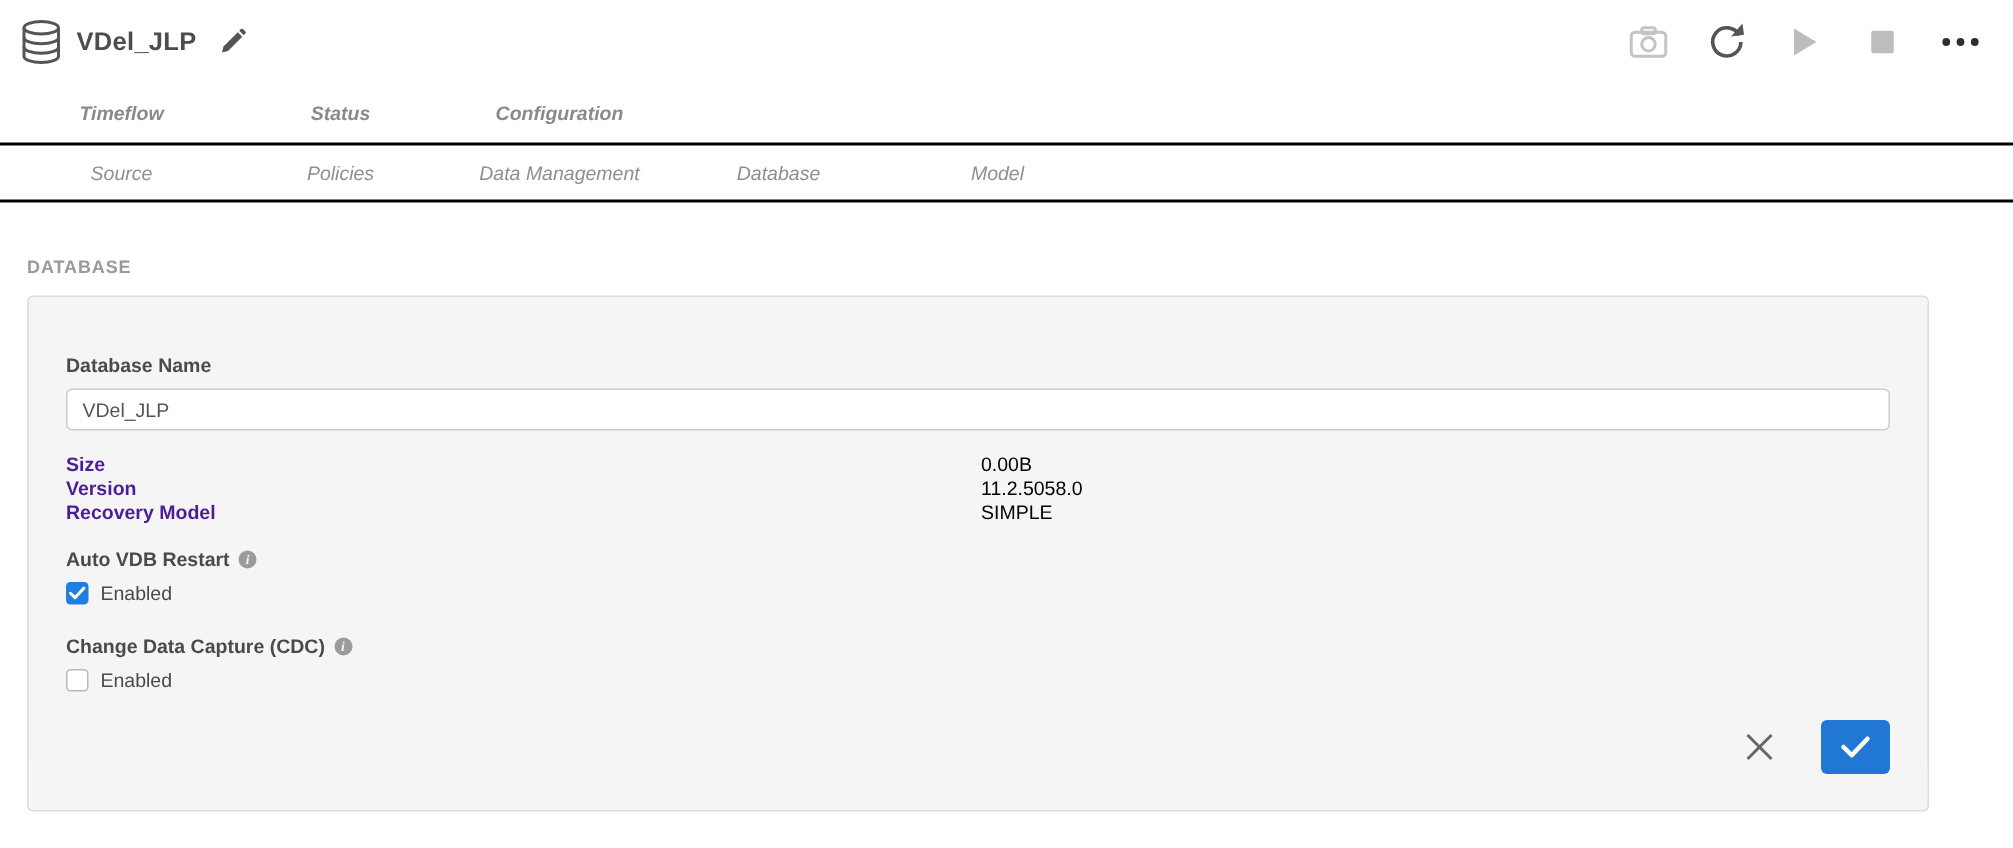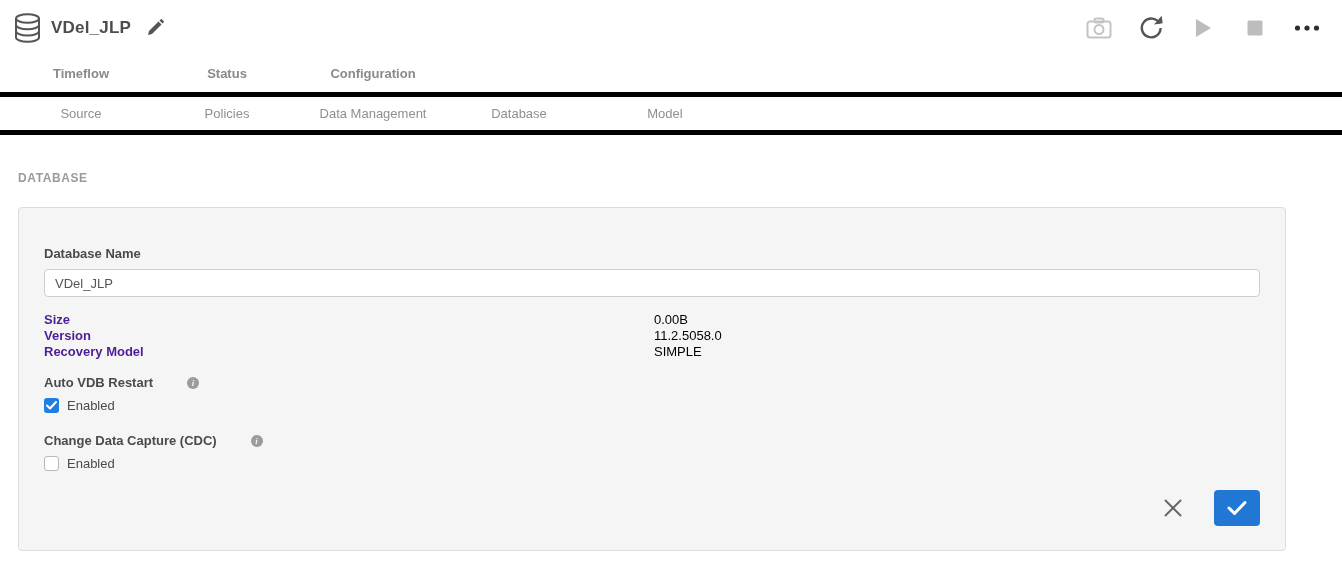--- a/index.html
+++ b/index.html
@@ -8,43 +8,43 @@
 
   
   .header { height:55px; display:flex; align-items:center; padding:0 20px 0 14px; }
   .db-icon { width:27px; height:30px; flex:0 0 auto; }
   .page-title { font-size:17px; font-weight:bold; color:#4d4d4d; margin-left:10px; letter-spacing:.2px; }
   .pencil-icon { width:20px; height:20px; margin-left:14px; cursor:pointer; }
   .header-actions { margin-left:auto; display:flex; align-items:center; }
   .hact { width:30px; height:30px; display:flex; align-items:center; justify-content:center; margin-left:22px; cursor:pointer; }
 
   
-  .tabrow { display:flex; align-items:center; border-bottom:5px solid #000000; padding-left:8px; }
+  .tabrow { display:flex; align-items:center; border-bottom:2px solid #000000; padding-left:8px;font-style:italic; }
   .tabrow-1 { height:42px; }
   .tabrow-2 { height:38px; }
   .tab { width:146px; text-align:center; font-size:13px; color:#8a8a8a; font-weight:bold; cursor:pointer; }
   .tabrow-2 .tab { font-weight:normal; color:#8f8f8f; }
 
   
   .content { padding:0 18px; }
   .section-label { margin-top:36px; font-size:12px; font-weight:bold; color:#9a9a9a; letter-spacing:.6px; }
-  .panel { margin-top:22px; width:1268px; height:344px; background:#f5f5f5;
+  .panel { margin-top:12px; width:1268px; height:344px; background:#f5f5f5;
     border:1px solid #dcdcdc; border-radius:4px; padding:0 25px; position:relative; }
 
   .field-label { margin-top:38px; font-size:13px; font-weight:bold; color:#4a4a4a; }
   .name-input { margin-top:8px; width:100%; height:28px; border:1px solid #c9ced3; border-radius:4px;
     background:#ffffff; font-family:"Liberation Sans", sans-serif; font-size:13px; color:#555; padding:0 10px; outline:none; display:block; }
 
   .info-rows { margin-top:15px; }
   .info-row { display:flex; font-size:13px; line-height:16px; }
   .info-row .lbl { width:610px; font-weight:bold; color:#4c1d95; }
   .info-row .val { color:#000000; }
 
   .group { margin-top:15px; }
-  .group-label { font-size:13px; font-weight:bold; color:#4a4a4a; display:flex; align-items:center;gap:28px; }
+  .group-label { font-size:13px; font-weight:bold; color:#4a4a4a; display:flex; align-items:center; }
   .info-icon { width:12px; height:12px; border-radius:50%; background:#9b9b9b; color:#f5f5f5;
     font-size:9px; font-weight:bold; display:inline-flex; align-items:center; justify-content:center;
     margin-left:6px; font-family:"Liberation Serif", serif; font-style:italic; }
   .check-line { display:flex; align-items:flex-start; margin-top:8px; cursor:pointer; }
   .cbox { width:15px; height:15px; border-radius:3px; flex:0 0 auto; }
   .cbox.checked { background:#1e7fe0; display:flex; align-items:center; justify-content:center; }
   .cbox.unchecked { background:#ffffff; border:1px solid #b9b9b9; }
   .check-line .cb-label { font-size:13px; color:#4a4a4a; margin-left:8px; }
 
   .panel-actions { position:absolute; right:25px; bottom:24px; display:flex; align-items:center; }

